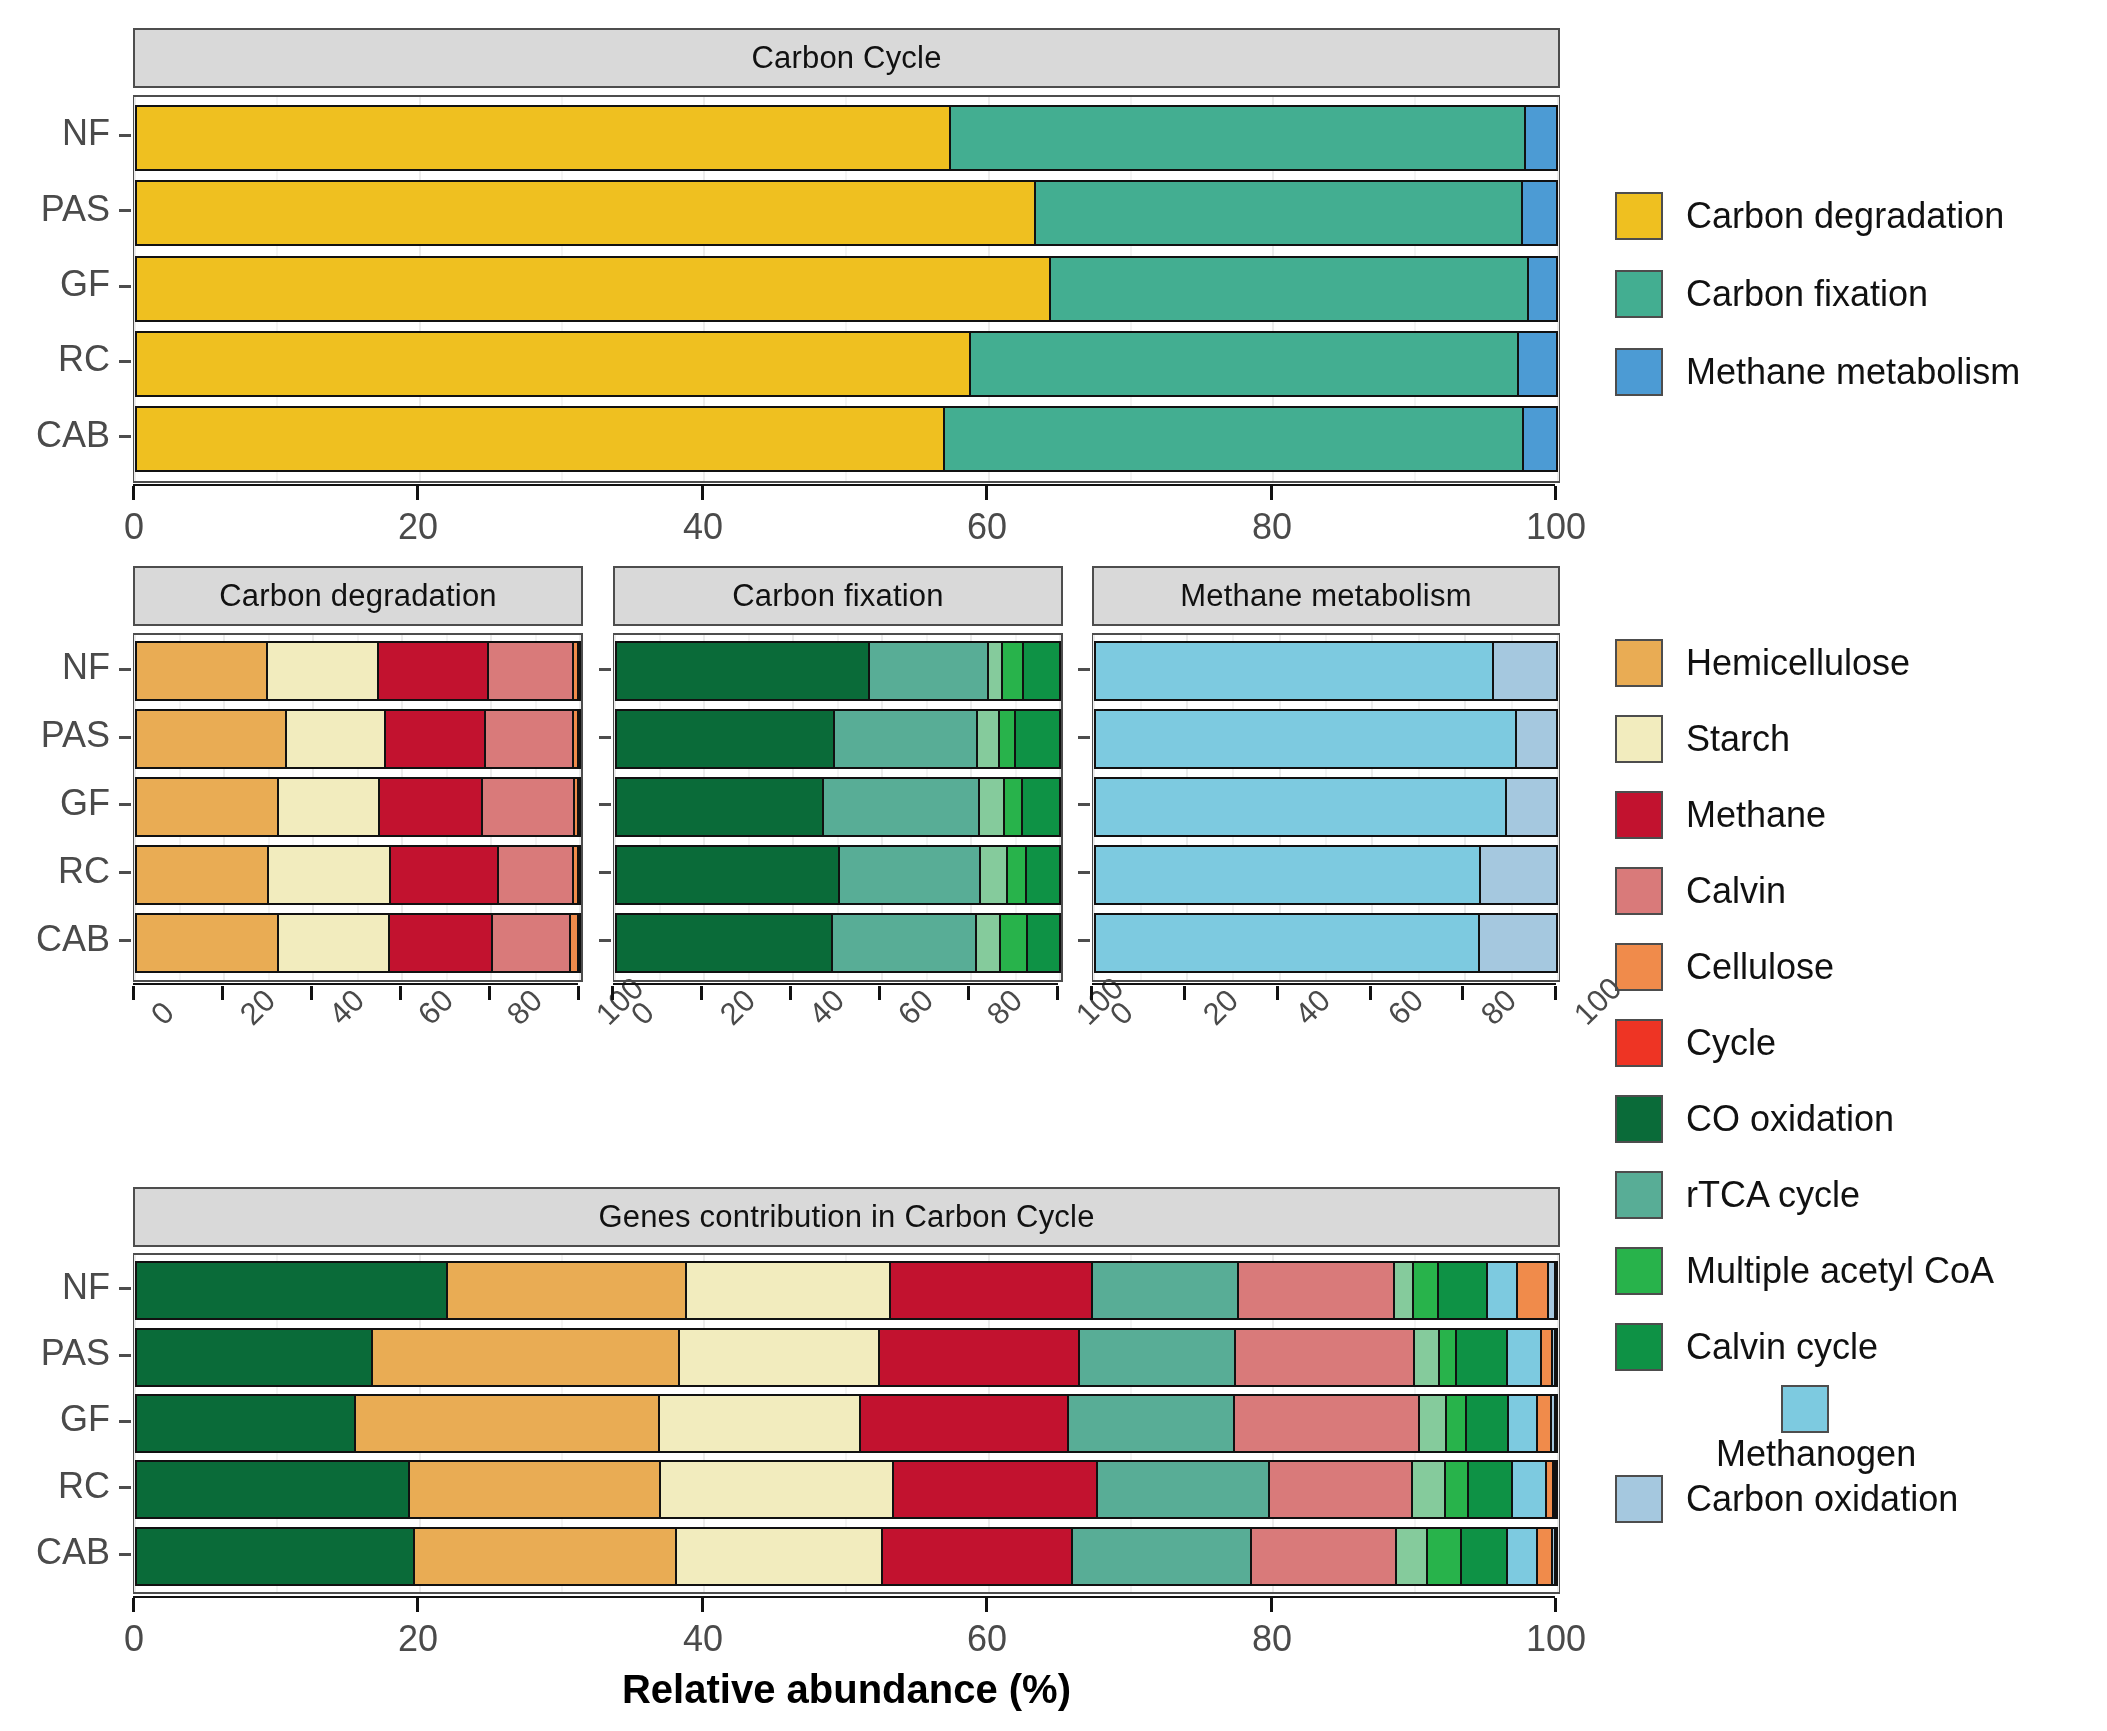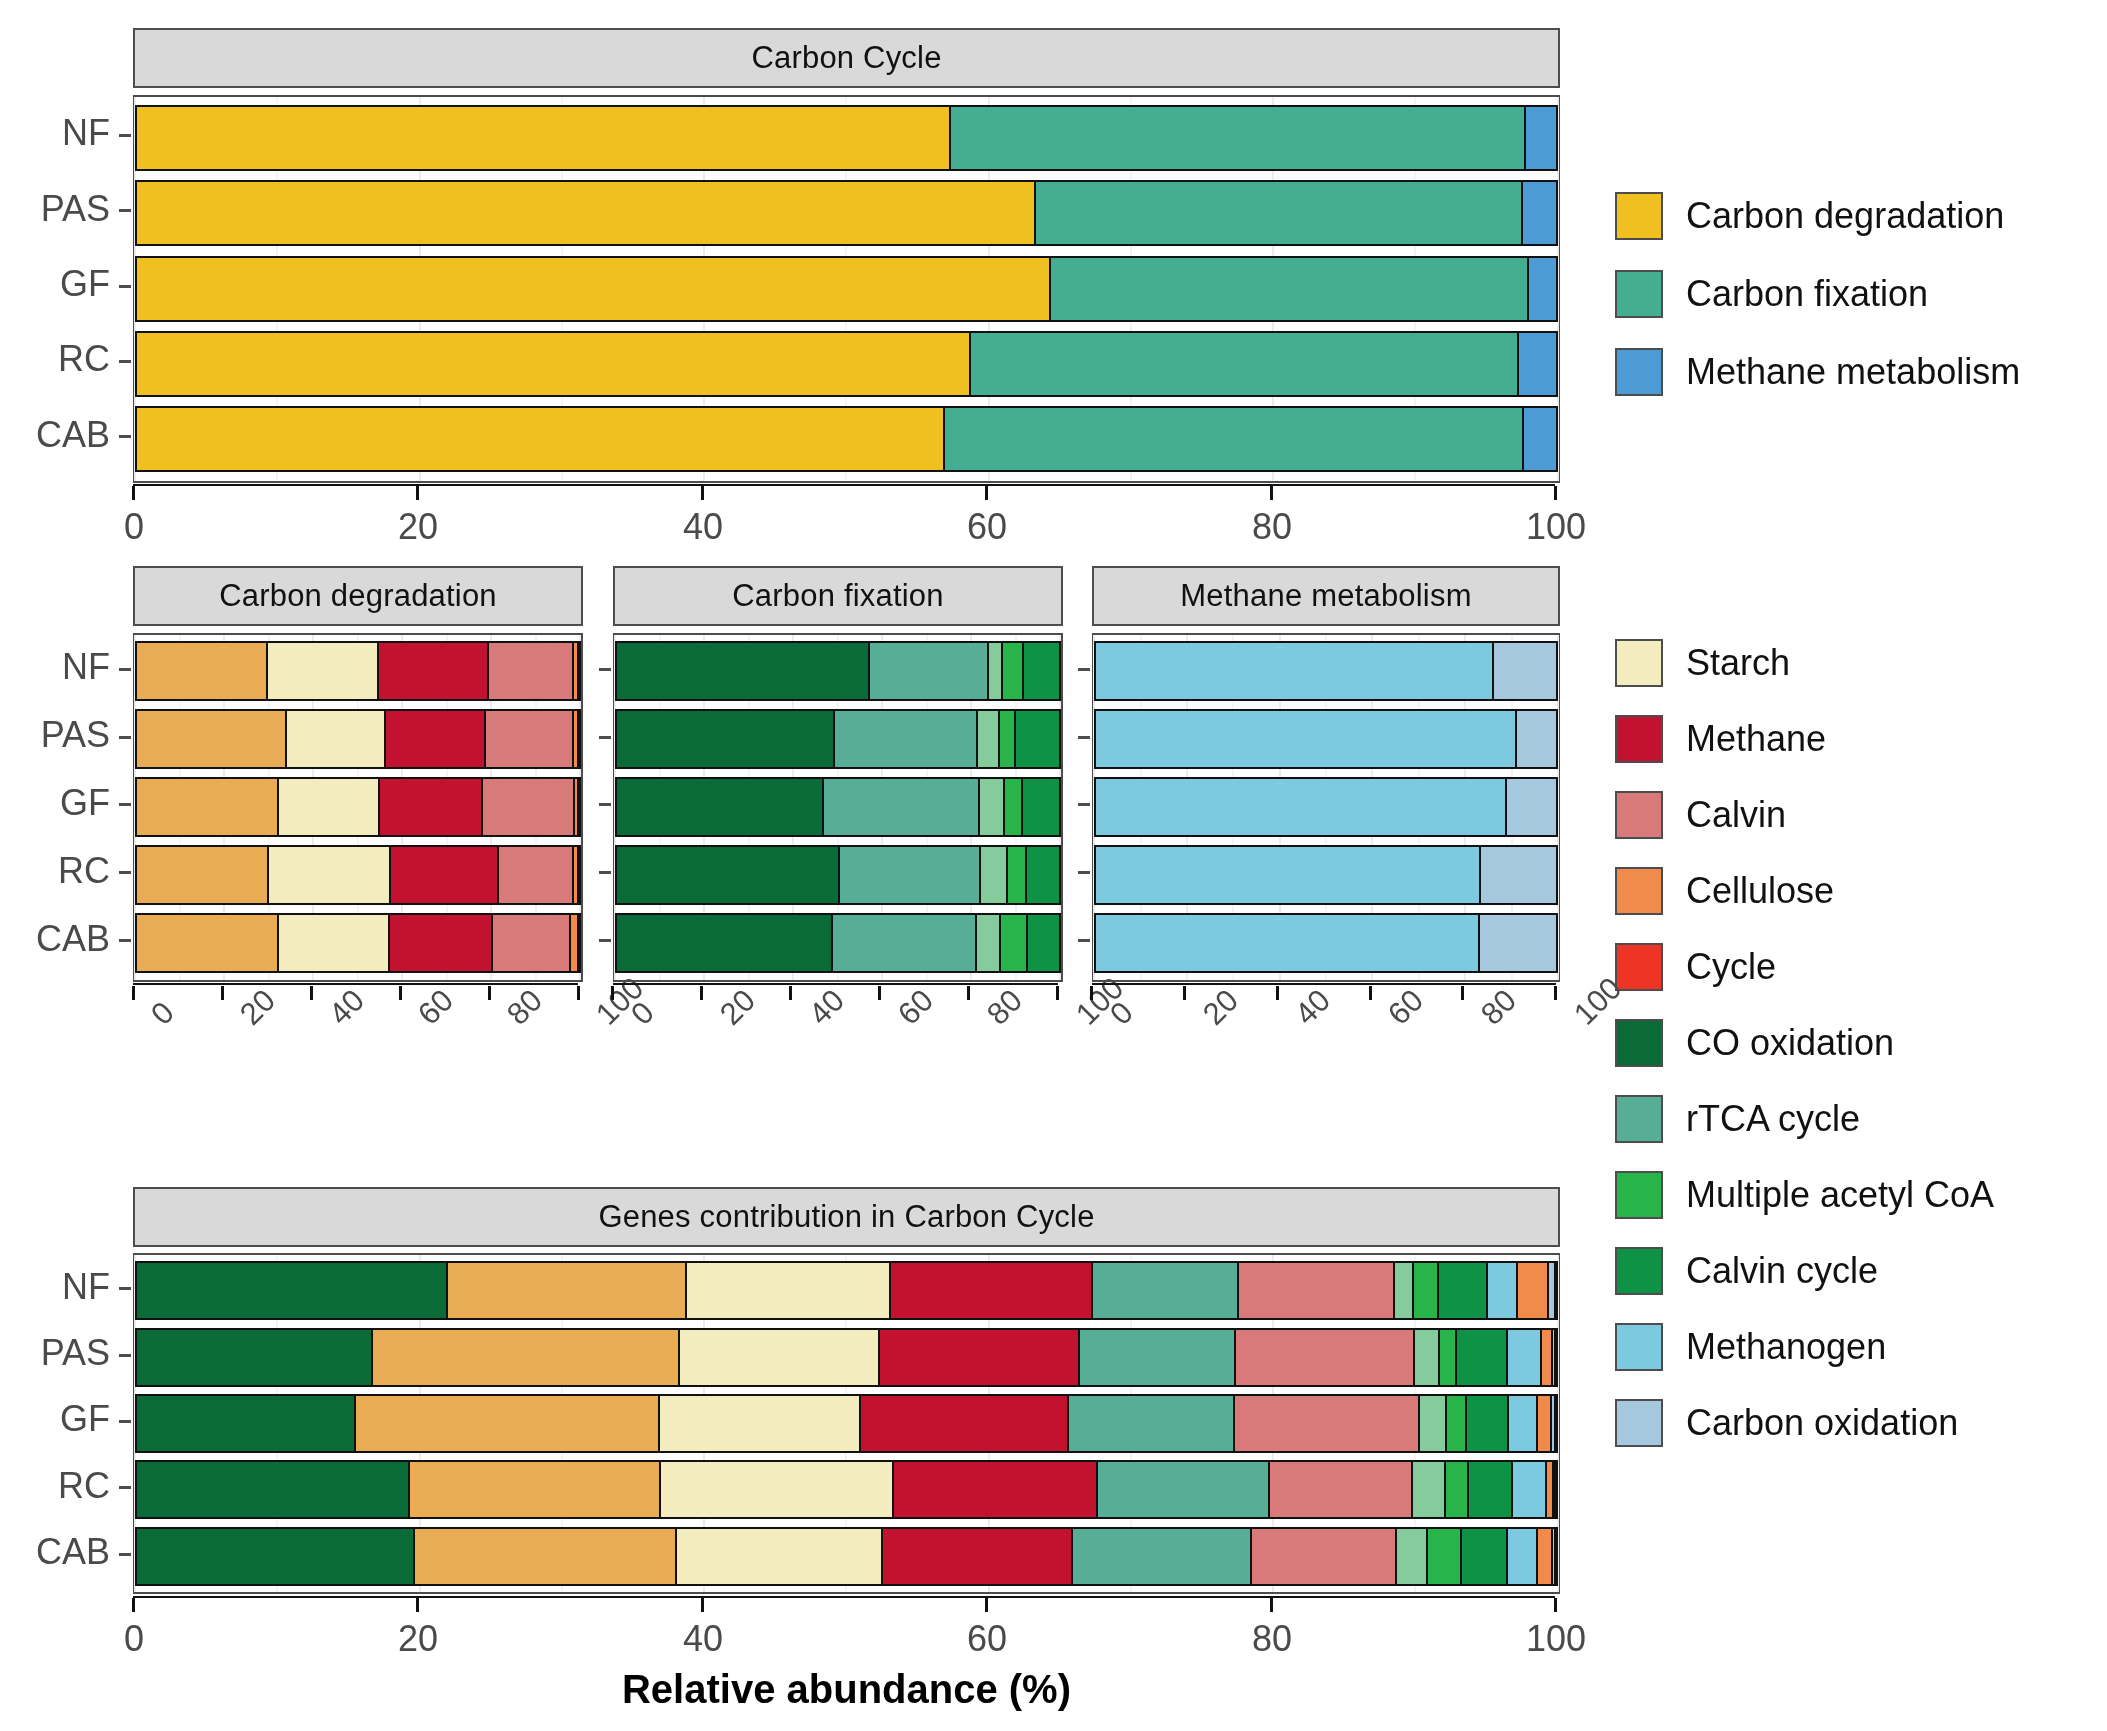--- a/index.html
+++ b/index.html
@@ -395,20 +395,24 @@
         <span class="legend-text">Carbon fixation</span>
       </div>
       <div class="legend-item" style="height: 78px;">
         <div class="legend-key" style="background: rgb(76, 155, 212);"></div>
         <span class="legend-text">Methane metabolism</span>
       </div>
     </div>
 
   <div class="legend" id="legend-bottom" style="left:1615px;top:625px;">
       <div class="legend-item" style="height: 76px;">
+        <div class="legend-key" style="background: rgb(233, 172, 84);"></div>
+        <span class="legend-text">Hemicellulose</span>
+      </div>
+      <div class="legend-item" style="height: 76px;">
         <div class="legend-key" style="background: rgb(242, 236, 190);"></div>
         <span class="legend-text">Starch</span>
       </div>
       <div class="legend-item" style="height: 76px;">
         <div class="legend-key" style="background: rgb(194, 18, 47);"></div>
         <span class="legend-text">Methane</span>
       </div>
       <div class="legend-item" style="height: 76px;">
         <div class="legend-key" style="background: rgb(217, 122, 122);"></div>
         <span class="legend-text">Calvin</span>
@@ -430,21 +434,21 @@
         <span class="legend-text">rTCA cycle</span>
       </div>
       <div class="legend-item" style="height: 76px;">
         <div class="legend-key" style="background: rgb(40, 179, 75);"></div>
         <span class="legend-text">Multiple acetyl CoA</span>
       </div>
       <div class="legend-item" style="height: 76px;">
         <div class="legend-key" style="background: rgb(14, 146, 69);"></div>
         <span class="legend-text">Calvin cycle</span>
       </div>
-      <div class="legend-item" style="height: 76px;">
+      <div class="legend-item" style="height: 76px; flex-direction: column;">
         <div class="legend-key" style="background: rgb(125, 202, 224);"></div>
         <span class="legend-text">Methanogen</span>
       </div>
       <div class="legend-item" style="height: 76px;">
         <div class="legend-key" style="background: rgb(165, 200, 223);"></div>
         <span class="legend-text">Carbon oxidation</span>
       </div>
     </div>
 
 <div class="ytick" style="left: 119px; top: 134px;"></div>

